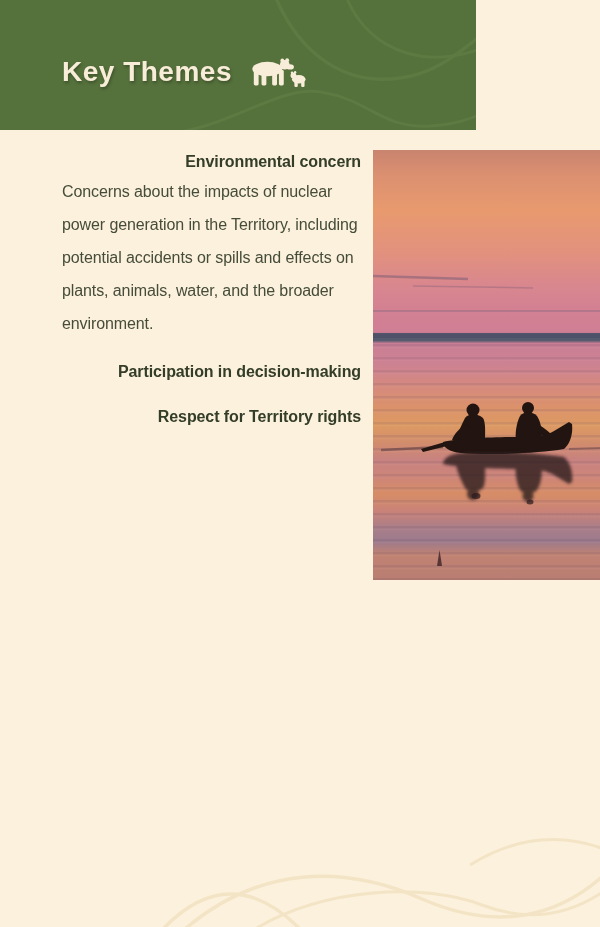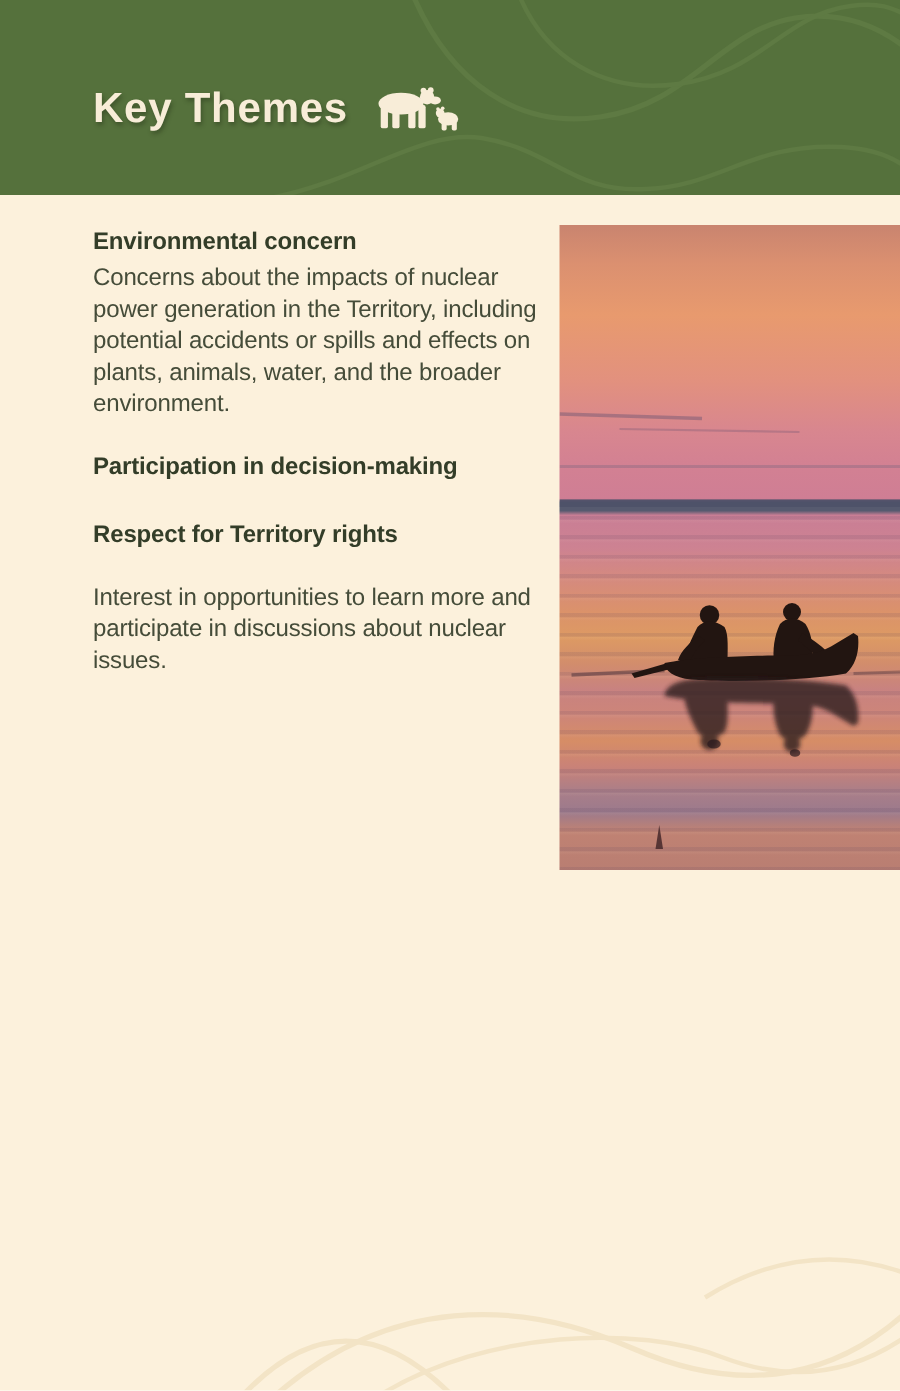--- a/index.html
+++ b/index.html
@@ -6,21 +6,21 @@
   .page{
     position:relative;
     width:600px;height:927px;
     background:#fcf1dc;
     overflow:hidden;
     font-family:"Liberation Sans","DejaVu Sans",sans-serif;
   }
   
   .header{
     position:relative;
-    width:600px;height:130px;
+    width:476px;height:130px;
     background:#55713c;
     overflow:hidden;
   }
   .header-waves{position:absolute;inset:0;}
   .title-row{
     position:absolute;left:62px;top:56px;
     display:flex;align-items:center;gap:16px;
   }
   .page-title{
     margin:0;
@@ -78,24 +78,25 @@
     letter-spacing:-.1px;
     color:#454c39;
   }
   .section{margin:18px 38px 0 62px;}
   .section-heading{
     margin:0;
     font-size:16px;line-height:27px;
     letter-spacing:-.1px;
     font-weight:700;
     color:#333d28;
+    text-align:right;
   }
   .section-body{
     margin:0;
-    font-size:16px;line-height:21px;
+    font-size:16px;line-height:33px;
     letter-spacing:-.1px;
     color:#454c39;
   }
   
   .bottom-waves{position:absolute;left:0;bottom:0;z-index:1;}
 </style>
 </head>
 <body>
 
 <div class="page">
@@ -185,21 +186,20 @@
 
     <div class="section">
       <h2 class="section-heading">Participation in decision-making</h2>
     </div>
 
     <div class="section">
       <h2 class="section-heading">Respect for Territory rights</h2>
     </div>
 
     <div class="section">
-      <p class="section-body">Interest in opportunities to learn more and participate in discussions about nuclear issues.</p>
     </div>
 
   </div>
 
   <svg class="bottom-waves" width="600" height="120" viewBox="0 0 600 120" fill="none">
     <path d="M163,122 Q230,52 300,122" stroke="#f3e4c6" stroke-width="3.5" fill="none"></path>
     <path d="M185,122 C260,58 345,58 422,92 C500,126 560,108 604,68" stroke="#f3e4c6" stroke-width="3.5" fill="none"></path>
     <path d="M255,122 C325,80 425,76 482,98 C532,117 572,106 604,84" stroke="#f3e4c6" stroke-width="3" fill="none"></path>
     <path d="M470,58 C515,30 560,26 604,42" stroke="#f3e4c6" stroke-width="3" fill="none"></path>
   </svg>

